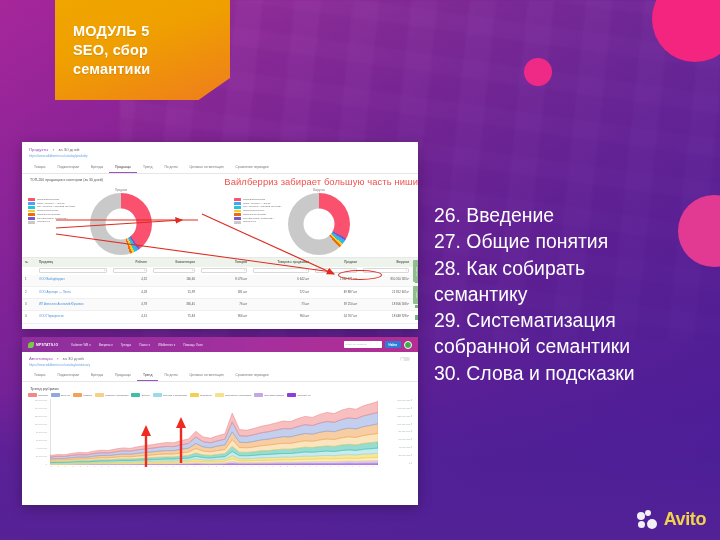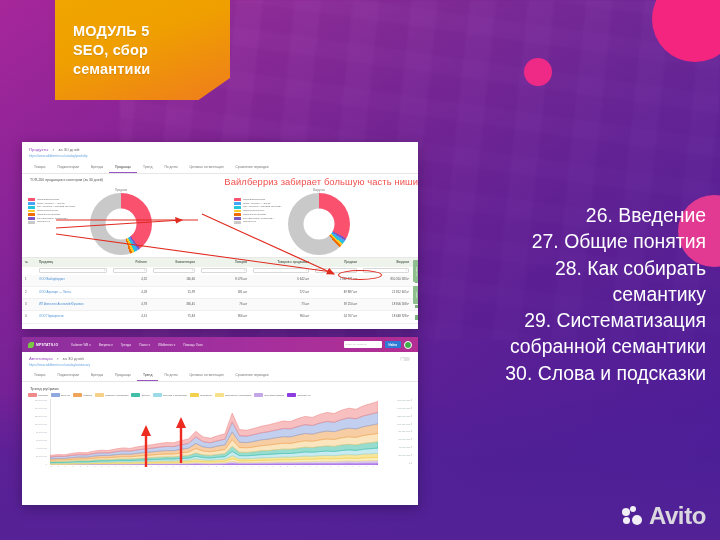--- a/index.html
+++ b/index.html
@@ -50,36 +50,36 @@
   #badge-text {
     position:absolute; left:73px; top:22px; width:150px;
     color:#ffffff; font-size:14.5px; font-weight:bold; line-height:1.32;
     letter-spacing:.2px; white-space:pre-line; z-index:7;
     text-shadow:0 1px 1px rgba(0,0,0,.12);
   }
 
   
   #list {
     position:absolute; left:434px; top:202px; width:272px; z-index:6;
-    color:#ffffff; font-size:19.4px; line-height:1.355; font-weight:400;text-align:right;
+    color:#ffffff; font-size:19.4px; line-height:1.355; font-weight:400;
   }
   #list div { white-space:pre-line; }
 
   
   #avito {
     position:absolute; right:14px; bottom:10px; z-index:8;
     display:flex; align-items:center; gap:5px; opacity:.93;
   }
   #avito-mark { position:relative; width:22px; height:20px; }
   #avito-mark i { position:absolute; border-radius:50%; background:#fff; display:block; }
   #avito-mark i:nth-child(1){ left:0;    top:2px;  width:8px;  height:8px; }
   #avito-mark i:nth-child(2){ left:8px;  top:0;    width:6px;  height:6px; }
   #avito-mark i:nth-child(3){ left:1px;  top:11px; width:7px;  height:7px; }
   #avito-mark i:nth-child(4){ left:10px; top:9px;  width:10px; height:10px; }
-  #avito-word { color:#e5e5e5; font-size:24px; font-weight:bold; letter-spacing:-.4px; }
+  #avito-word { color:#fde047; font-size:18px; font-weight:bold; letter-spacing:-.4px; }
 
   
   .panel {
     position:absolute; background:#ffffff; z-index:5;
     box-shadow:0 3px 12px rgba(0,0,0,.28);
     overflow:hidden;
   }
   #panel-top    { left:22px; top:142px; width:396px; height:187px; }
   #panel-bottom { left:22px; top:337px; width:396px; height:168px; }
 

